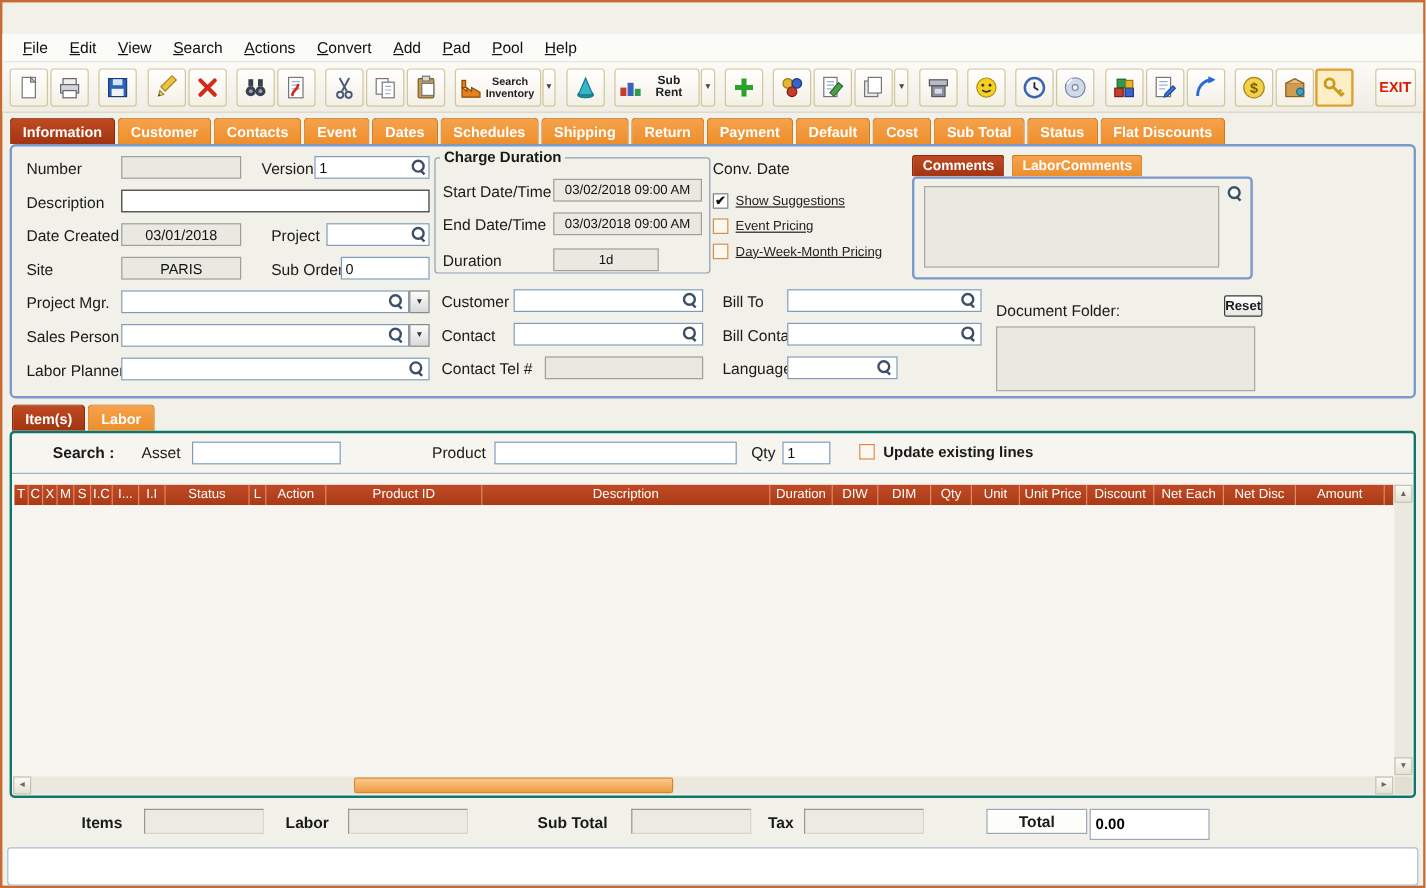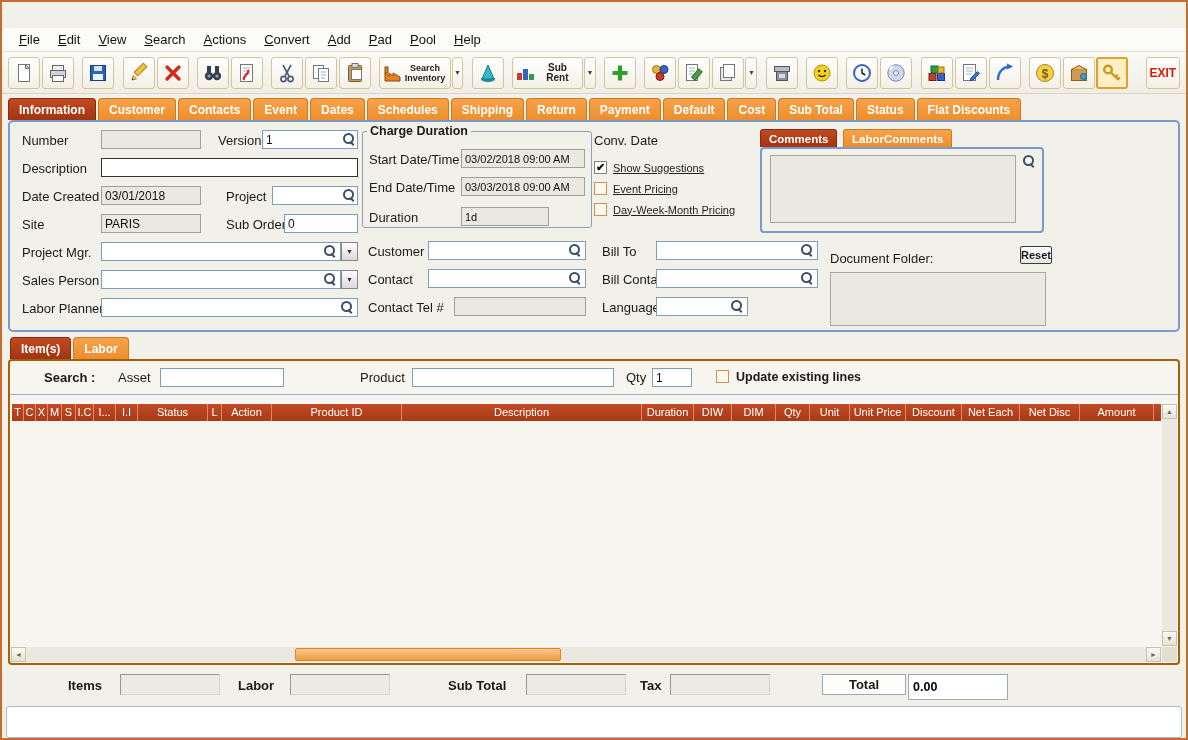--- a/index.html
+++ b/index.html
@@ -48,21 +48,21 @@
     font-size:12px; padding:4px 10px 3px; border:1px solid #cf7a1e; border-bottom:none;
     border-radius:4px 4px 0 0; margin-right:2px; white-space:nowrap; cursor:pointer; }
   .tab.active { background:linear-gradient(#c04a22,#a23410); border-color:#8a2a0a; }
   
   .info-panel { position:absolute; left:6px; top:118px; right:6px; height:212px;
     border:2px solid #7b99cc; border-radius:5px; background:#f1f0e9; }
   .lbl { position:absolute; font-size:13px; white-space:nowrap; }
   .lbl.b { font-weight:bold; }
   .inp { position:absolute; height:19px; border:1px solid #7f9db9; background:#fff;
     font:12px "Liberation Sans",sans-serif; padding:0 3px; color:#111; }
-  .inp.gray { background:#e9e8e1; border-color:#a0a09a; }
+  .inp.gray { background:#e9e8e1; border-color:#a0a09a;text-align:center; }
   .inp.dark { border-color:#333; }
   .inp.sm { font-size:11px; }
   .mag { position:absolute; width:14px; height:14px; cursor:pointer; }
   .mag::before { content:''; position:absolute; left:1px; top:1px; width:7px; height:7px;
     border:2px solid #3c4f66; border-radius:50%; background:rgba(255,255,255,.6); }
   .mag::after { content:''; position:absolute; left:9px; top:9px; width:2px; height:5px;
     background:#3c4f66; transform:rotate(-45deg); }
   .drop { position:absolute; width:17px; height:19px; background:linear-gradient(#fdfdfd,#d9d9d9);
     border:1px solid #888; font-size:7px; color:#333; display:flex; align-items:center;
     justify-content:center; cursor:pointer; }
@@ -81,21 +81,21 @@
   .comments-box { position:absolute; left:0; top:18px; width:284px; height:86px;
     border:2px solid #7b99cc; border-radius:4px; background:#f1f0e9; }
   .comments-area { position:absolute; left:8px; top:6px; right:26px; bottom:8px;
     background:#e9e8e1; border:1px solid #a8a8a0; }
   .reset-btn { position:absolute; border:1px solid #3a3a3a; background:linear-gradient(#ffffff,#e6e6e2);
     font:bold 11px "Liberation Sans",sans-serif; padding:2px 0; border-radius:2px; cursor:pointer; }
   .docfolder-area { position:absolute; background:#e9e8e1; border:1px solid #a8a8a0; }
   
   .items-tabs { position:absolute; left:8px; top:336px; height:21px; display:flex; align-items:flex-end;text-align:right; }
   .items-panel { position:absolute; left:6px; top:357px; right:6px; height:306px;
-    border:2px solid #a16207; border-radius:4px; background:#f6f5ef; }
+    border:2px solid #0f766e; border-radius:4px; background:#f6f5ef; }
   .search-row { position:absolute; left:0; top:0; right:0; height:34px; border-bottom:1px solid #9ab0cc; }
   .table-header { position:absolute; left:2px; top:43px; right:17px; height:17px;
     background:linear-gradient(#c14a26,#a93a16); display:flex; overflow:hidden; }
   .hcell { flex:none; border-right:1px solid #dd8a68; color:#fff; font-size:11px; line-height:17px;
     text-align:center; overflow:hidden; white-space:nowrap; cursor:pointer; }
   .hcell.stub { flex:1; border-right:none; }
   .table-body { position:absolute; left:2px; top:60px; right:17px; bottom:17px; background:#f6f5ef; }
   .vscroll { position:absolute; right:1px; top:43px; width:15px; bottom:17px; background:#eae8df; }
   .hscroll { position:absolute; left:1px; right:17px; bottom:1px; height:15px; background:#eae8df; }
   .sarrow { position:absolute; width:15px; height:15px; background:linear-gradient(#fafaf5,#e5e2d5);

